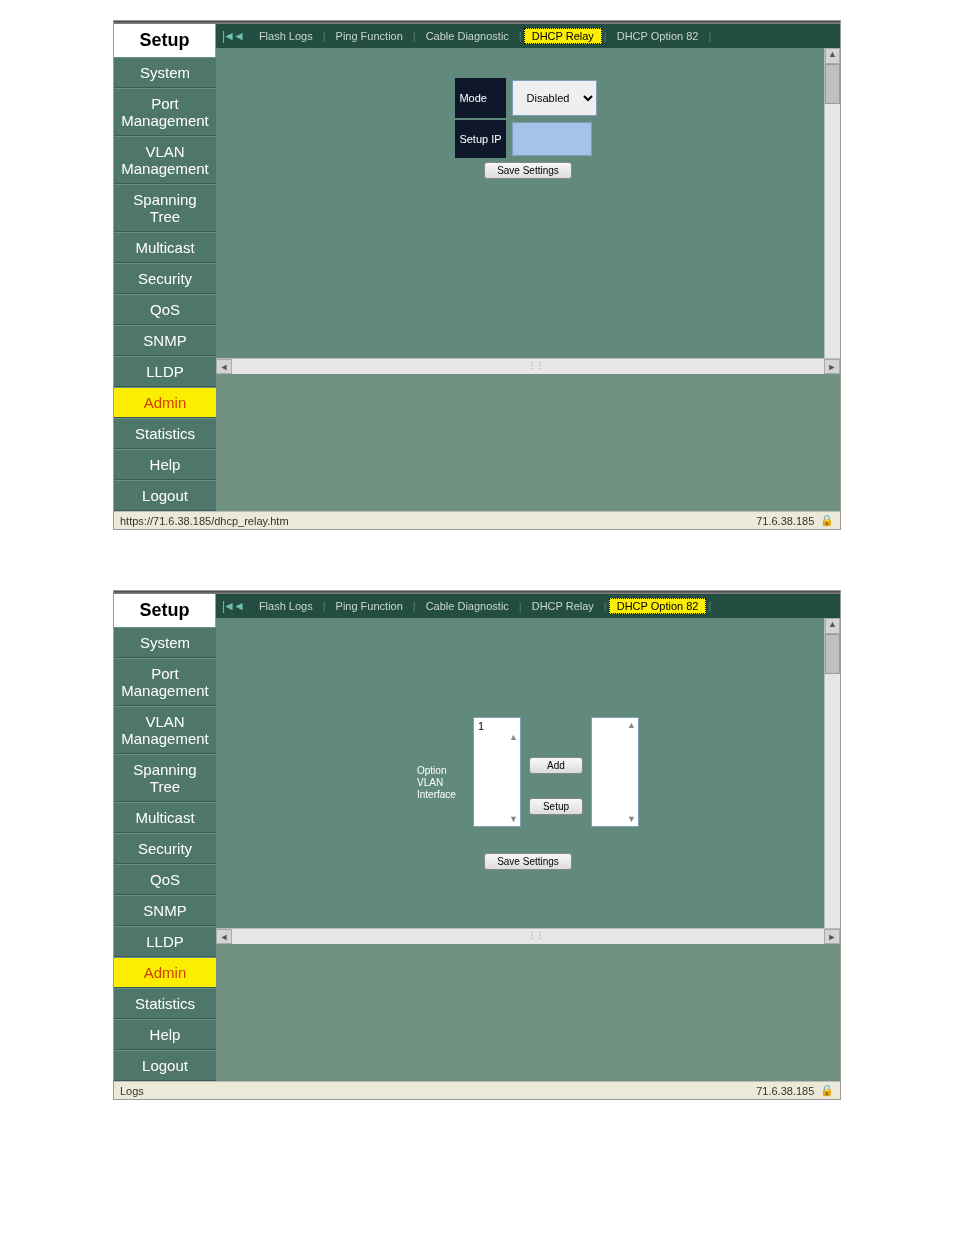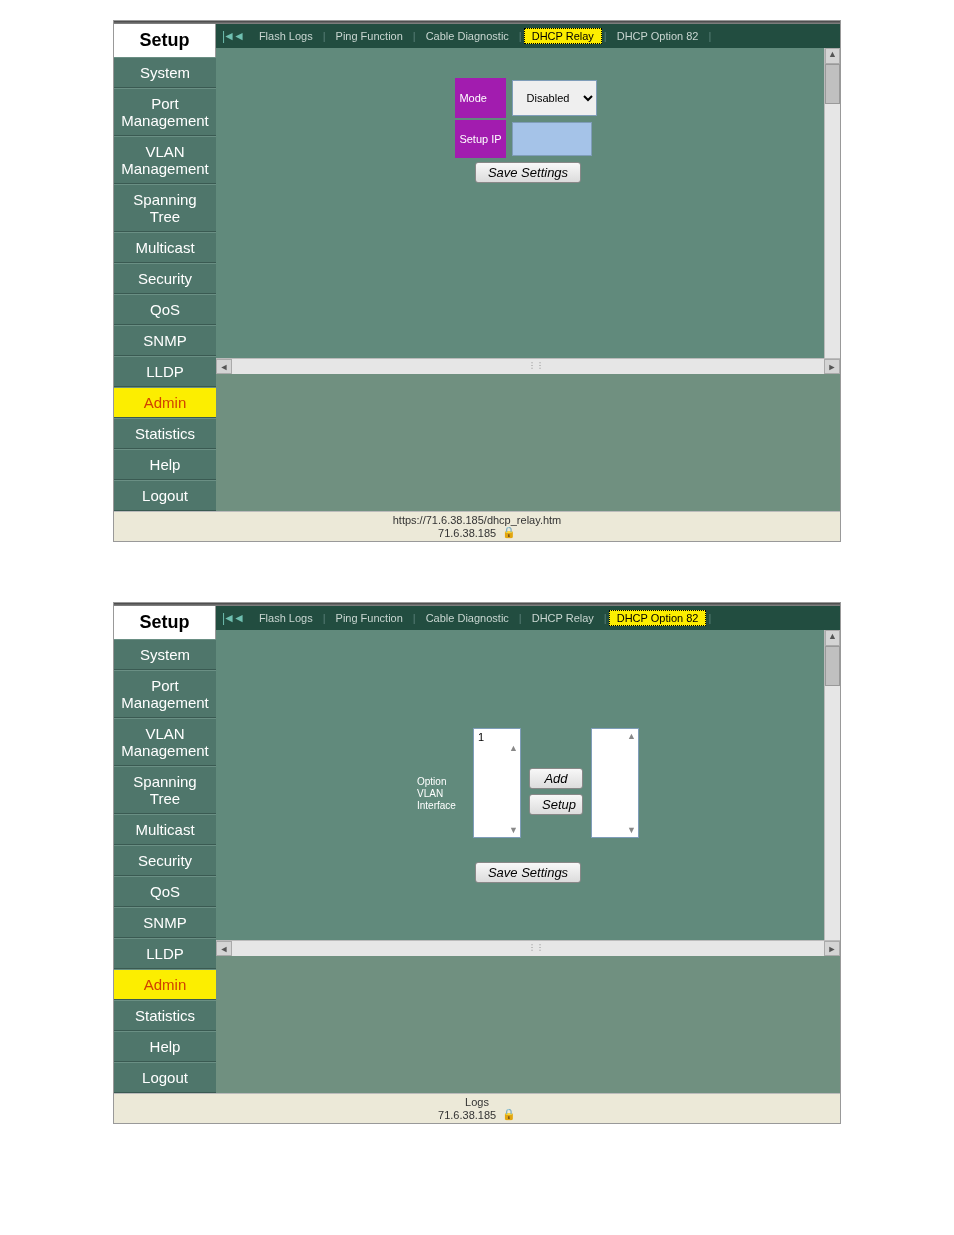--- a/index.html
+++ b/index.html
@@ -14,41 +14,41 @@
     .sidebar-item.active { background: #fcee00; color: #d14000; }
     .content-wrap { flex: 1; display: flex; flex-direction: column; }
     .tab-bar { background: #224d40; display: flex; align-items: center; padding: 4px 6px; color: #c9d6d1; font-size: 11px; }
     .tab-nav-icon { color: #6fbfb0; font-size: 12px; margin-right: 8px; cursor: pointer; letter-spacing: -2px; }
     .tab-item { padding: 2px 8px; cursor: pointer; }
     .tab-sep { color: #5a8078; padding: 0 2px; }
     .tab-item.active { background: #fcee00; color: #000; border: 1px dotted #000; padding: 1px 7px; }
     .content-area { background: #618a7c; min-height: 310px; position: relative; display: flex; align-items: flex-start; justify-content: center; padding-top: 28px; }
     .form-table { font-size: 11px; color: #fff; }
     .form-table td { padding: 2px 4px; }
-    .form-label-cell { background: #a21caf; padding: 2px 6px; }
+    .form-label-cell { background: #0f172a; padding: 2px 6px; }
     .form-input-cell { }
     select, input[type=text] { font-size: 11px; padding: 10px; border: 1px solid #7f9db9; }
     input[type=text].server-ip { background: #a5c3e8; width: 80px; }
-    .button { background: linear-gradient(to bottom, #f8f8f8, #dcdcdc); border: 1px solid #888; border-radius: 3px; font-size: 13px; padding: 2px 12px; cursor: pointer; font-style: italic; }
+    .button { background: linear-gradient(to bottom, #f8f8f8, #dcdcdc); border: 1px solid #888; border-radius: 3px; font-size: 10px; padding: 2px 12px; cursor: pointer; }
     .save-row { text-align: center; padding-top: 18px; }
     .vlan-panel { display: flex; align-items: flex-start; gap: 8px; }
     .vlan-label { font-size: 10px; color: #fff; width: 48px; text-align: left; line-height: 1.2; padding-top: 48px; }
     .list-box { width: 48px; height: 110px; background: #fff; border: 1px solid #7f9db9; font-size: 11px; padding: 2px; display: flex; flex-direction: column; justify-content: space-between; }
     .list-item { color: #000; padding: 0 2px; }
     .list-scroll { color: #888; font-size: 9px; text-align: right; }
-    .btn-col { display: flex; flex-direction: column; gap: 5px; justify-content: flex-start; padding-top: 40px; }
+    .btn-col { display: flex; flex-direction: column; gap: 24px; justify-content: flex-start; padding-top: 40px; }
     .btn-col .button { width: 54px; }
     .v-scroll { position: absolute; right: 0; top: 0; bottom: 0; width: 16px; background: #e6e6e6; border-left: 1px solid #bbb; }
     .v-scroll .up-arrow, .v-scroll .down-arrow { height: 16px; background: #d4d4d4; border: 1px solid #aaa; font-size: 9px; text-align: center; color: #555; }
     .v-scroll .thumb { background: #c0c0c0; border: 1px solid #999; height: 40px; margin-top: 0px; }
     .h-scroll-area { height: 16px; background: #e6e6e6; display: flex; border-top: 1px solid #bbb; }
     .h-scroll-area .left-arrow, .h-scroll-area .right-arrow { width: 16px; background: #d4d4d4; border: 1px solid #aaa; font-size: 9px; text-align: center; color: #555; line-height: 14px; }
     .h-scroll-area .track { flex: 1; position: relative; }
     .h-scroll-area .track .dots { position: absolute; left: 50%; top: 2px; font-size: 8px; color: #888; }
-    .status-bar { display: flex; justify-content: space-between; align-items: center; padding: 2px 6px; font-size: 11px; background: #ece9d8; border-top: 1px solid #bbb; color: #333; flex-direction: column; }
+    .status-bar { display: flex; justify-content: space-between; align-items: center; padding: 2px 6px; font-size: 11px; background: #ece9d8; border-top: 1px solid #bbb; color: #333; }
     .status-right { display: flex; align-items: center; gap: 6px; }
     .lock-icon { color: #b58a00; font-size: 11px; }
     .screenshot2 .content-area { padding-top: 40px; flex-direction: column; align-items: center; }
     .screenshot2 .save-row2 { margin-top: 24px; }
   </style>
 </head>
 <body>
 
 <div class="page-wrapper">
 

